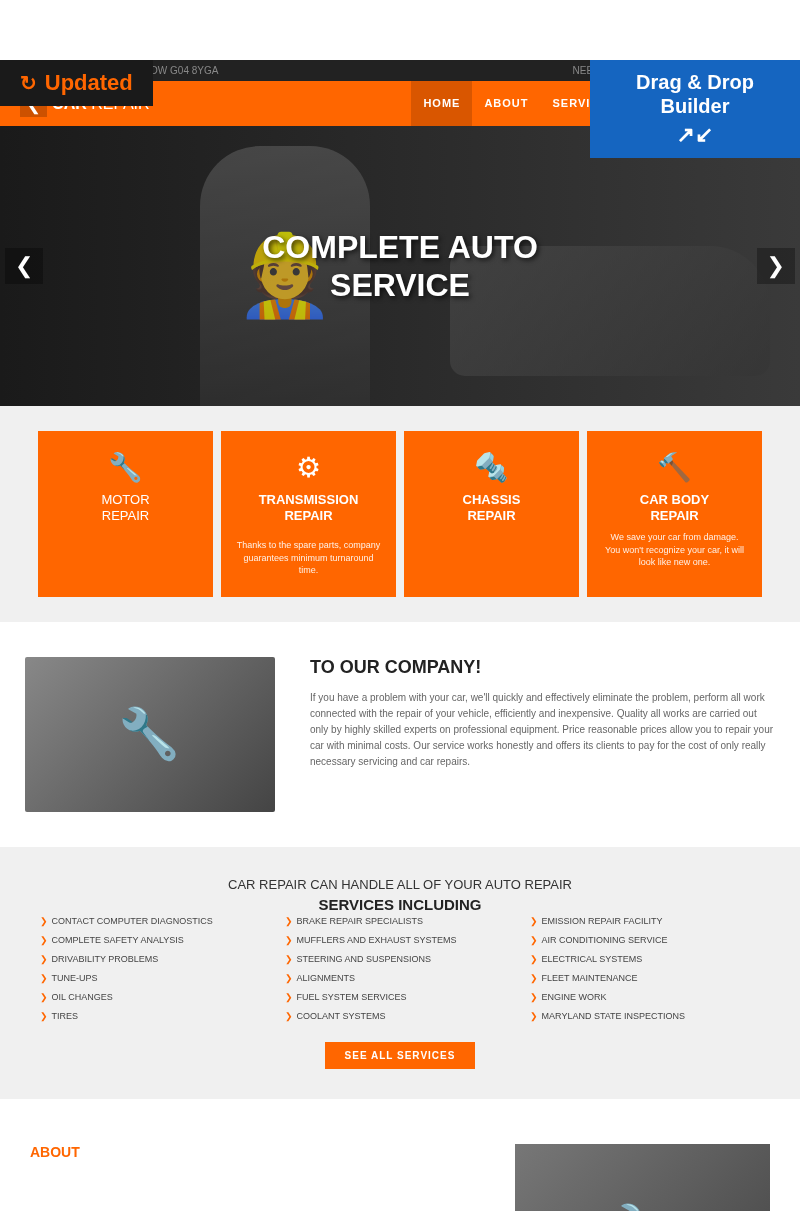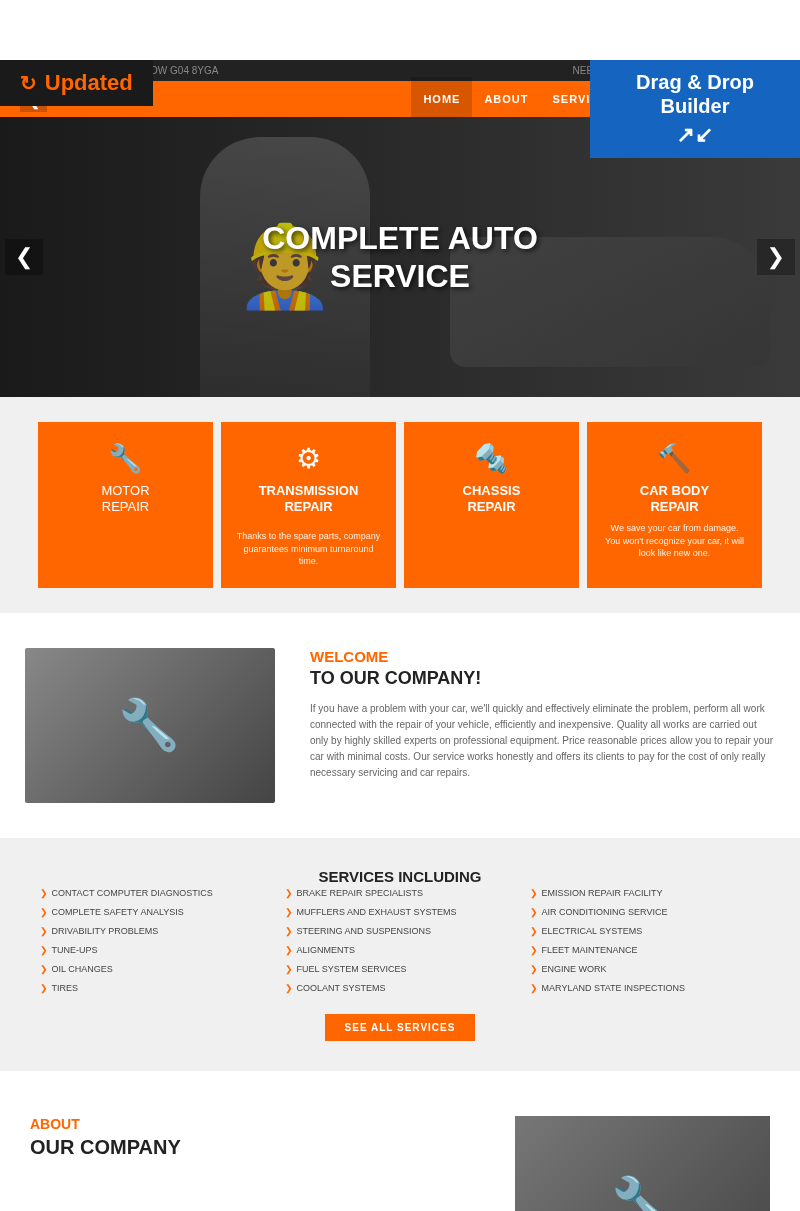--- a/index.html
+++ b/index.html
@@ -27,21 +27,21 @@
   </div>
 
   <div style="background:#222;color:#888;font-size:10px;padding:5px 20px;display:flex;justify-content:space-between;align-items:center;margin-top:60px;">
     <span>123 SOME STREET, GLASGOW G04 8YGA</span>
     <span>
       <span>NEED HELP? CONTACT US:</span>
       <span style="color:#f60;margin-left:5px;">800-2345-6789</span>
     </span>
   </div>
 
-  <nav style="background:#f60;display:flex;align-items:center;padding:12px 20px;height:36px;">
+  <nav style="background:#f60;display:flex;align-items:center;padding:12px 20px;height:45px;">
     <div style="display:flex;align-items:center;gap:5px;margin-right:30px;">
       <span style="color:#fff;font-size:18px;background:rgba(0,0,0,0.2);padding:2px 6px;">❮</span>
       <span style="color:#fff;font-size:16px;">
         <strong>CAR</strong><span> REPAIR</span>
       </span>
     </div>
     <div style="display:flex;margin-left:auto;">
       <a style="color:#fff;text-decoration:none;padding:0 12px;font-size:11px;font-weight:bold;line-height:45px;letter-spacing:1px;background:rgba(0,0,0,0.15);">HOME</a>
       <a style="color:#fff;text-decoration:none;padding:0 12px;font-size:11px;font-weight:bold;line-height:45px;letter-spacing:1px;">ABOUT</a>
       <a style="color:#fff;text-decoration:none;padding:0 12px;font-size:11px;font-weight:bold;line-height:45px;letter-spacing:1px;">SERVICES</a>
@@ -88,27 +88,27 @@
       <span style="font-size:28px;margin-bottom:8px;">🔨</span>
       <div style="font-size:13px;font-weight:bold;text-transform:uppercase;margin-bottom:8px;line-height:1.2;white-space:pre-line;">CAR BODY
 REPAIR</div>
       <div style="font-size:9px;line-height:1.4;opacity:0.9;">We save your car from damage. You won't recognize your car, it will look like new one.</div>
     </div>
   </div>
 
   <div style="display:flex;gap:0;padding:35px 25px;align-items:flex-start;background:#fff;">
     <div style="width:250px;height:155px;flex-shrink:0;background:linear-gradient(135deg,#888 0%,#444 100%);display:flex;align-items:center;justify-content:center;color:#666;font-size:50px;border-radius:2px;">🔧</div>
     <div style="padding-left:35px;flex:1;">
-      <div style="color:#f60;font-size:15px;font-weight:bold;text-transform:uppercase;margin-bottom:3px;">WELCOME</div>
       <div style="font-size:18px;font-weight:bold;text-transform:uppercase;margin-bottom:12px;color:#222;">TO OUR COMPANY!</div>
       <div style="font-size:10px;color:#666;line-height:1.6;">If you have a problem with your car, we'll quickly and effectively eliminate the problem, perform all work connected with the repair of your vehicle, efficiently and inexpensive. Quality all works are carried out only by highly skilled experts on professional equipment. Price reasonable prices allow you to repair your car with minimal costs. Our service works honestly and offers its clients to pay for the cost of only really necessary servicing and car repairs.</div>
     </div>
   </div>
 
   <div style="background:#f0f0f0;padding:30px 40px;text-align:center;">
+    <div style="font-size:13px;color:#333;margin-bottom:4px;font-weight:normal;text-transform:uppercase;">CAR REPAIR CAN HANDLE ALL OF YOUR AUTO REPAIR</div>
     <div style="font-size:15px;font-weight:bold;color:#222;margin-bottom:0;text-transform:uppercase;">SERVICES INCLUDING</div>
     <div style="display:grid;grid-template-columns:1fr 1fr 1fr;gap:3px 15px;text-align:left;margin-bottom:18px;">
       <div style="display:flex;align-items:center;gap:4px;font-size:9px;color:#444;padding:3px 0;">
           <span style="color:#f60;">❯</span>
           <span>CONTACT COMPUTER DIAGNOSTICS</span>
         </div>
       <div style="display:flex;align-items:center;gap:4px;font-size:9px;color:#444;padding:3px 0;">
           <span style="color:#f60;">❯</span>
           <span>BRAKE REPAIR SPECIALISTS</span>
         </div>
@@ -176,19 +176,18 @@
           <span style="color:#f60;">❯</span>
           <span>MARYLAND STATE INSPECTIONS</span>
         </div>
     </div>
     <button style="background:#f60;color:#fff;border:none;padding:8px 20px;font-size:10px;font-weight:bold;text-transform:uppercase;cursor:pointer;letter-spacing:1px;">SEE ALL SERVICES</button>
   </div>
 
   <div style="display:flex;gap:30px;padding:45px 30px;align-items:flex-start;background:#fff;">
     <div style="flex:1;">
       <div style="color:#f60;font-size:14px;font-weight:bold;text-transform:uppercase;margin-bottom:4px;">ABOUT</div>
-      <div style="font-size:20px;font-weight:bold;text-transform:uppercase;color:#222;margin-bottom:18px;">OUR COMPANY</div>
 
     </div>
     <div style="width:255px;height:175px;flex-shrink:0;background:linear-gradient(135deg,#777 0%,#444 100%);display:flex;align-items:center;justify-content:center;color:#888;font-size:50px;">🔧</div>
   </div>
 
 </div>
 
 </body></html>

